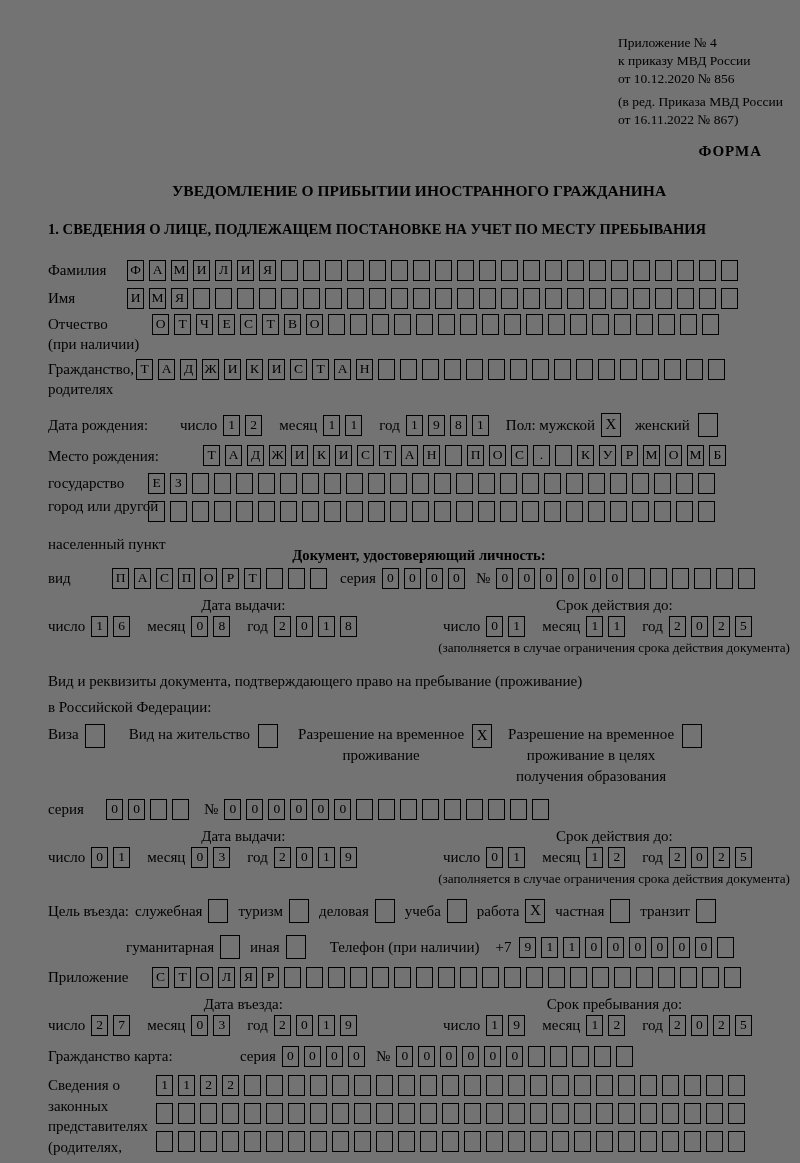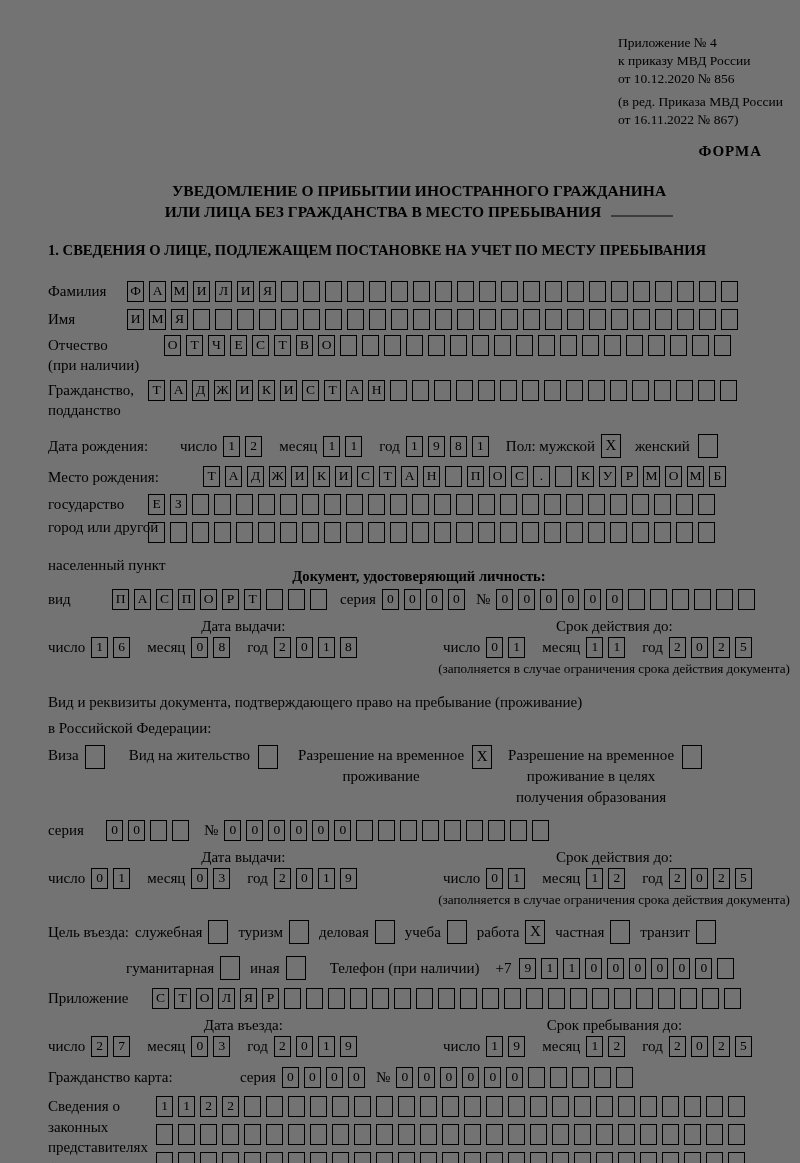--- a/index.html
+++ b/index.html
@@ -31,21 +31,21 @@
     display:inline-block; box-sizing:border-box; width:20px; height:24px;
     border:1.6px solid #000; text-align:center; font-size:15px; line-height:20px;
     vertical-align:top; flex-shrink:0;
   }
   .dgrp { display:inline-flex; align-items:center; white-space:nowrap; }
   .dlabel { margin:0 6px 0 12px; font-size:15px; }
   .dgrp .dlabel:first-child { margin-left:0; }
 
   .w79 { width:79px; } .w104 { width:104px; } .w88 { width:88px; }
   .w64 { width:64px; } .w132 { width:132px; } .w58 { width:58px; }
-  .mt4{margin-top:4px;} .mt5{margin-top:5px;gap:12px;} .mt6{margin-top:6px;} .mt7{margin-top:7px;}
+  .mt4{margin-top:4px;} .mt5{margin-top:5px;} .mt6{margin-top:6px;} .mt7{margin-top:7px;}
   .mt8{margin-top:8px;} .mt10{margin-top:10px;} .mt12{margin-top:12px;} .mt14{margin-top:14px;} .mt22{margin-top:22px;}
   .ml6{margin-left:6px;} .ml8{margin-left:8px;} .ml10{margin-left:10px;} .ml12{margin-left:12px;}
   .ml14{margin-left:14px;text-align:right;} .ml16{margin-left:16px;} .ml20{margin-left:20px;} .ml24{margin-left:24px;}
   .mr6{margin-right:6px;} .mr8{margin-right:8px;}
 
   .bp { position:relative; margin-top:8px; min-height:96px; }
   .bp .bplbl { position:absolute; left:0; font-size:15px; line-height:19px; }
   .bp .r1 { margin-left:155px; }
   .bp .r2, .bp .r3 { margin-left:100px; margin-top:7px; }
 
@@ -79,21 +79,20 @@
     <div>к приказу МВД России</div>
     <div>от 10.12.2020 № 856</div>
     <div class="apx2">(в ред. Приказа МВД России</div>
     <div>от 16.11.2022 № 867)</div>
   </div>
 
   <div class="forma">ФОРМА</div>
 
   <div class="title">
     <div>УВЕДОМЛЕНИЕ О ПРИБЫТИИ ИНОСТРАННОГО ГРАЖДАНИНА</div>
-    <div><span>ИЛИ ЛИЦА БЕЗ ГРАЖДАНСТВА В МЕСТО ПРЕБЫВАНИЯ</span><span class="tblank"></span></div>
   </div>
 
   <div class="sec">1. СВЕДЕНИЯ О ЛИЦЕ, ПОДЛЕЖАЩЕМ ПОСТАНОВКЕ НА УЧЕТ ПО МЕСТУ ПРЕБЫВАНИЯ</div>
 
   <div class="row mt22">
     <span class="lbl w79">Фамилия</span>
     <span class="cells"><span class="cell">Ф</span><span class="cell">А</span><span class="cell">М</span><span class="cell">И</span><span class="cell">Л</span><span class="cell">И</span><span class="cell">Я</span><span class="cell"></span><span class="cell"></span><span class="cell"></span><span class="cell"></span><span class="cell"></span><span class="cell"></span><span class="cell"></span><span class="cell"></span><span class="cell"></span><span class="cell"></span><span class="cell"></span><span class="cell"></span><span class="cell"></span><span class="cell"></span><span class="cell"></span><span class="cell"></span><span class="cell"></span><span class="cell"></span><span class="cell"></span><span class="cell"></span><span class="cell"></span></span>
   </div>
 
   <div class="row mt7">
@@ -105,21 +104,21 @@
     <span class="lbl2 w104">
       <div>Отчество</div>
       <div>(при наличии)</div>
     </span>
     <span class="cells"><span class="cell">О</span><span class="cell">Т</span><span class="cell">Ч</span><span class="cell">Е</span><span class="cell">С</span><span class="cell">Т</span><span class="cell">В</span><span class="cell">О</span><span class="cell"></span><span class="cell"></span><span class="cell"></span><span class="cell"></span><span class="cell"></span><span class="cell"></span><span class="cell"></span><span class="cell"></span><span class="cell"></span><span class="cell"></span><span class="cell"></span><span class="cell"></span><span class="cell"></span><span class="cell"></span><span class="cell"></span><span class="cell"></span><span class="cell"></span><span class="cell"></span></span>
   </div>
 
   <div class="row mt5">
     <span class="lbl2 w88">
       <div>Гражданство,</div>
-      <div>подданство</div>
+      <div>родителях</div>
     </span>
     <span class="cells"><span class="cell">Т</span><span class="cell">А</span><span class="cell">Д</span><span class="cell">Ж</span><span class="cell">И</span><span class="cell">К</span><span class="cell">И</span><span class="cell">С</span><span class="cell">Т</span><span class="cell">А</span><span class="cell">Н</span><span class="cell"></span><span class="cell"></span><span class="cell"></span><span class="cell"></span><span class="cell"></span><span class="cell"></span><span class="cell"></span><span class="cell"></span><span class="cell"></span><span class="cell"></span><span class="cell"></span><span class="cell"></span><span class="cell"></span><span class="cell"></span><span class="cell"></span><span class="cell"></span></span>
   </div>
 
   <div class="rowc mt14">
     <span class="lbl w132">Дата рождения:</span>
     <span class="dgrp">
         <span class="dlabel">число</span>
         <span class="cells"><span class="cell">1</span><span class="cell">2</span></span>
         <span class="dlabel">месяц</span>

